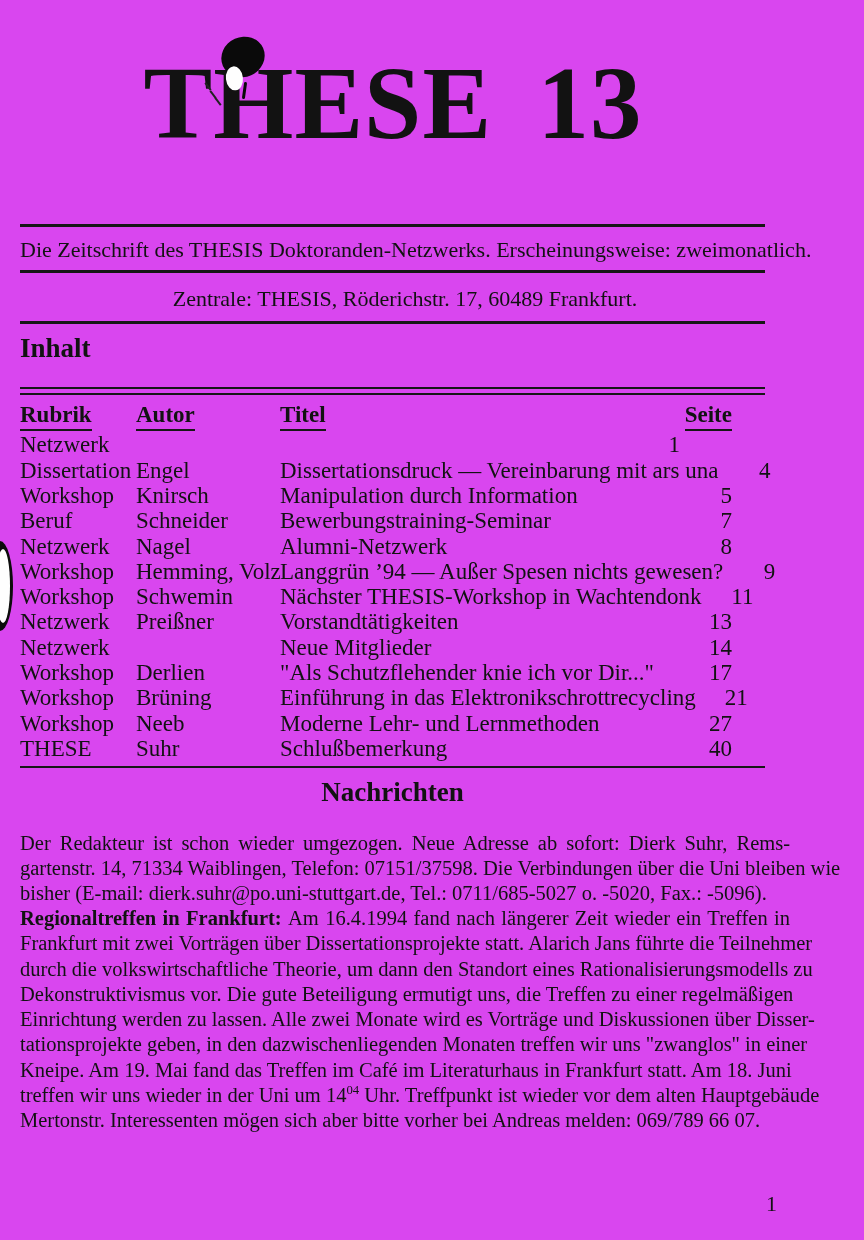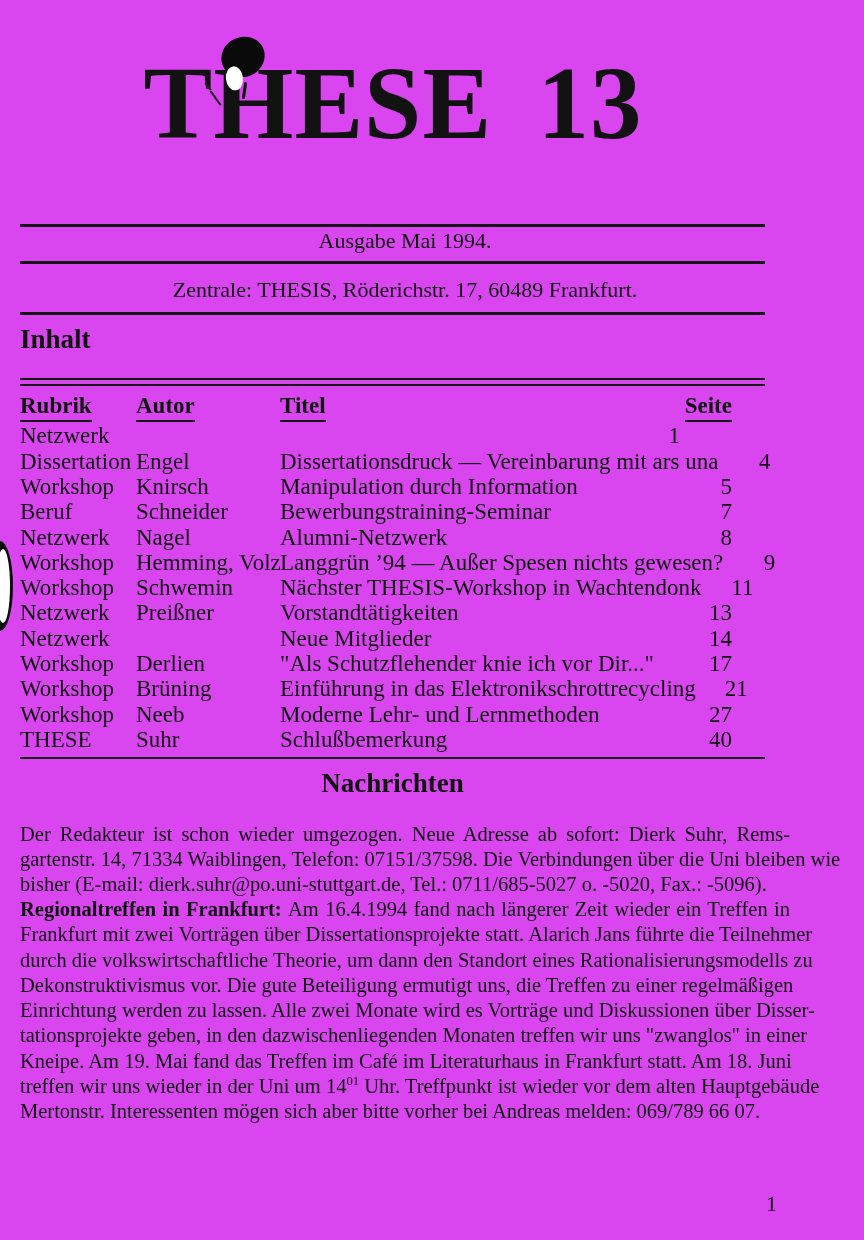--- a/index.html
+++ b/index.html
@@ -128,21 +128,21 @@
   <div class="hatch h1"></div>
   <div class="hatch h2"></div>
   <div class="hatch h3"></div>
   <div class="edge-artifact"></div>
 
   <div class="content">
     <h1 class="title">THESE 13</h1>
 
     <hr class="rule rule-bold r1">
 
-    <div class="subtitle2">Ausgabe Mai 1994.</div>
+    <div class="subtitle1">Die Zeitschrift des THESIS Doktoranden-Netzwerks. Erscheinungsweise: zweimonatlich.</div>
 
     <hr class="rule rule-bold r2">
 
     <div class="address">
       <div>Zentrale: THESIS, Röderichstr. 17, 60489 Frankfurt.</div>
     </div>
 
     <hr class="rule rule-bold r3">
 
     <h2 class="toc-heading">Inhalt</h2>
@@ -246,20 +246,20 @@
           <div class="news-line just"><span>Der Redakteur ist schon wieder umgezogen. Neue Adresse ab sofort: Dierk Suhr, Rems-</span></div>
           <div class="news-line just"><span>gartenstr. 14, 71334 Waiblingen, Telefon: 07151/37598. Die Verbindungen über die Uni bleiben wie</span></div>
           <div class="news-line"><span>bisher (E-mail: dierk.suhr@po.uni-stuttgart.de, Tel.: 0711/685-5027 o. -5020, Fax.: -5096).</span></div>
           <div class="news-line just"><span class="b">Regionaltreffen in Frankfurt: </span><span>Am 16.4.1994 fand nach längerer Zeit wieder ein Treffen in</span></div>
           <div class="news-line just"><span>Frankfurt mit zwei Vorträgen über Dissertationsprojekte statt. Alarich Jans führte die Teilnehmer</span></div>
           <div class="news-line just"><span>durch die volkswirtschaftliche Theorie, um dann den Standort eines Rationalisierungsmodells zu</span></div>
           <div class="news-line just"><span>Dekonstruktivismus vor. Die gute Beteiligung ermutigt uns, die Treffen zu einer regelmäßigen</span></div>
           <div class="news-line just"><span>Einrichtung werden zu lassen. Alle zwei Monate wird es Vorträge und Diskussionen über Disser-</span></div>
           <div class="news-line just"><span>tationsprojekte geben, in den dazwischenliegenden Monaten treffen wir uns "zwanglos" in einer</span></div>
           <div class="news-line just"><span>Kneipe. Am 19. Mai fand das Treffen im Café im Literaturhaus in Frankfurt statt. Am 18. Juni</span></div>
-          <div class="news-line just"><span>treffen wir uns wieder in der Uni um 14</span><sup>01</sup><span> Uhr. Treffpunkt ist wieder vor dem alten Hauptgebäude</span></div>
+          <div class="news-line just"><span>treffen wir uns wieder in der Uni um 14</span><sup>04</sup><span> Uhr. Treffpunkt ist wieder vor dem alten Hauptgebäude</span></div>
           <div class="news-line"><span>Mertonstr. Interessenten mögen sich aber bitte vorher bei Andreas melden: 069/789 66 07.</span></div>
         </div>
     </div>
   </div>
 
   <div class="page-number">1</div>
 </div>
 
 </body></html>

